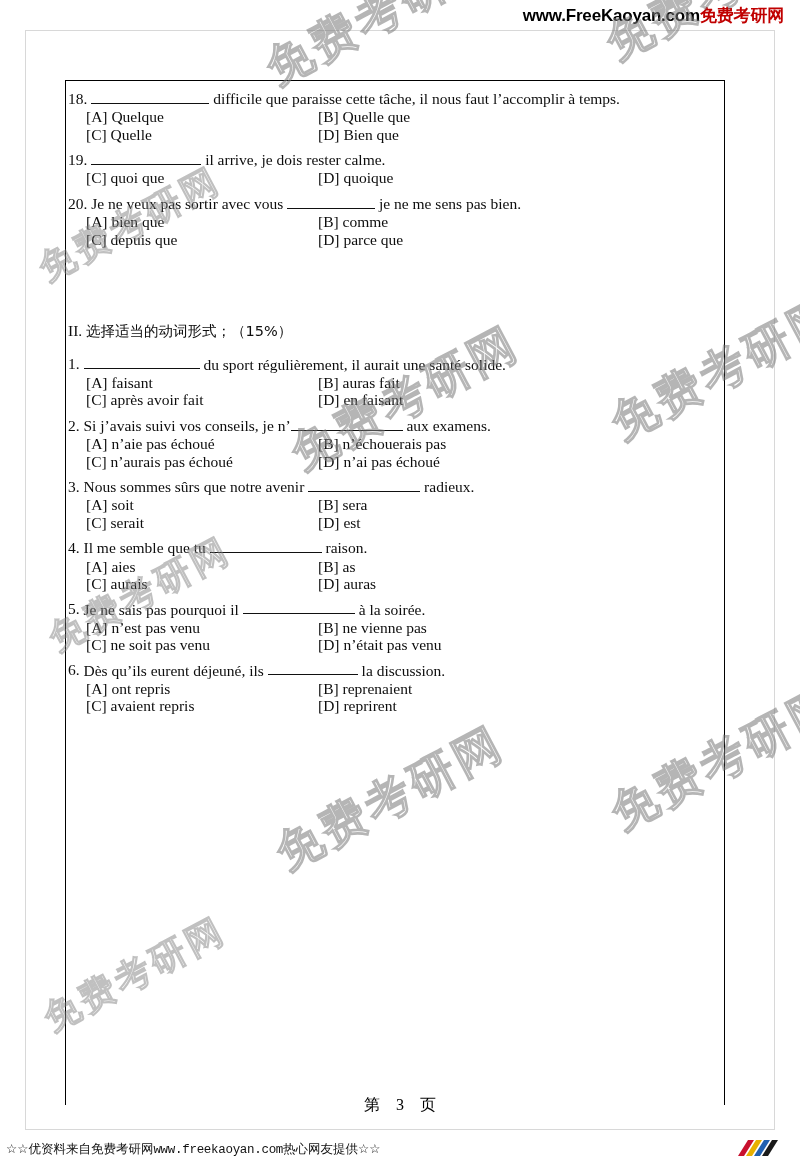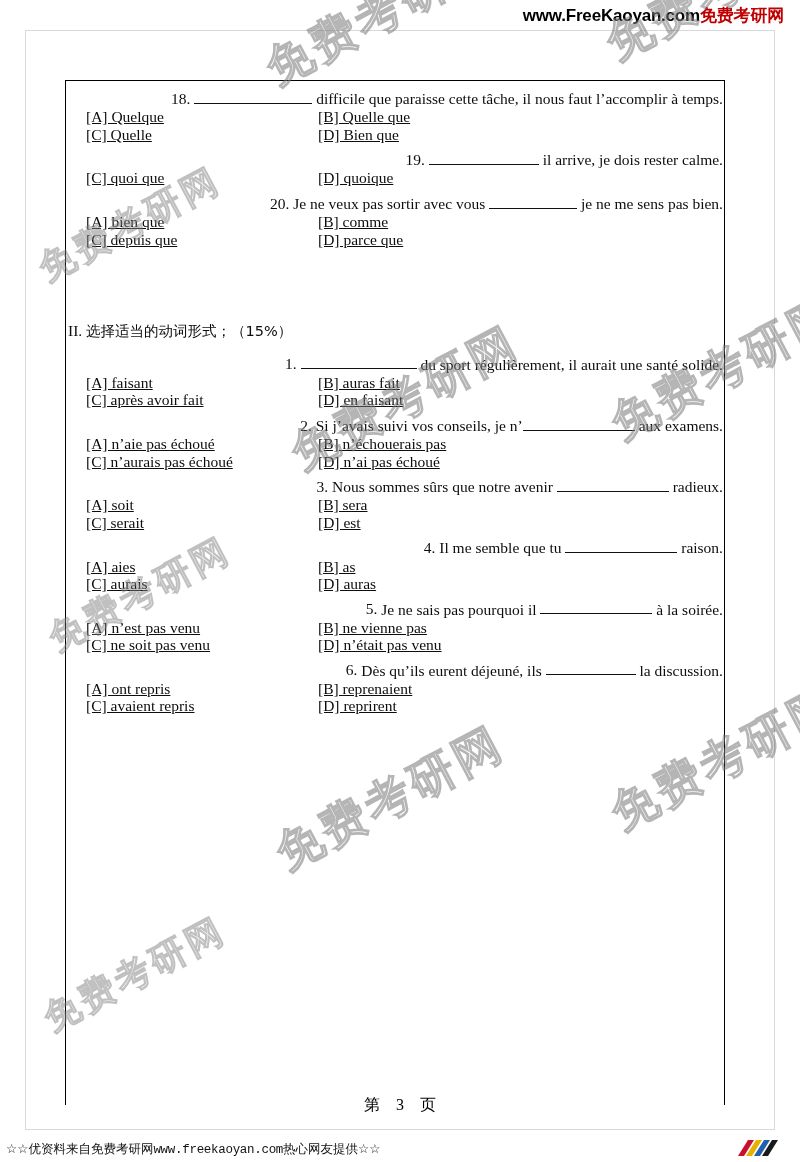--- a/index.html
+++ b/index.html
@@ -68,37 +68,35 @@
     width: 655px;
     font-size: 15.5px;
     line-height: 1.0;
     color: #0d0d0d;
   }
 
   .q-line {
     margin: 0 0 3px 0;
     padding: 0;
     white-space: nowrap;
-    text-align: right;
   }
   .q-num {
     display: inline-block;
   }
   .blank {
     display: inline-block;
     border-bottom: 1px solid #111;
     height: 0.95em;
     vertical-align: baseline;
   }
 
   .options-row {
     display: flex;
     margin: 0 18px 2px 0;
     padding-left: 18px;
-    text-decoration: underline;
   }
   .opt {
     width: 232px;
     white-space: nowrap;
   }
 
   .spacer-lg { height: 58px; }
   .spacer-sm { height: 9px; }
   .spacer-xs { height: 5px; }
 

